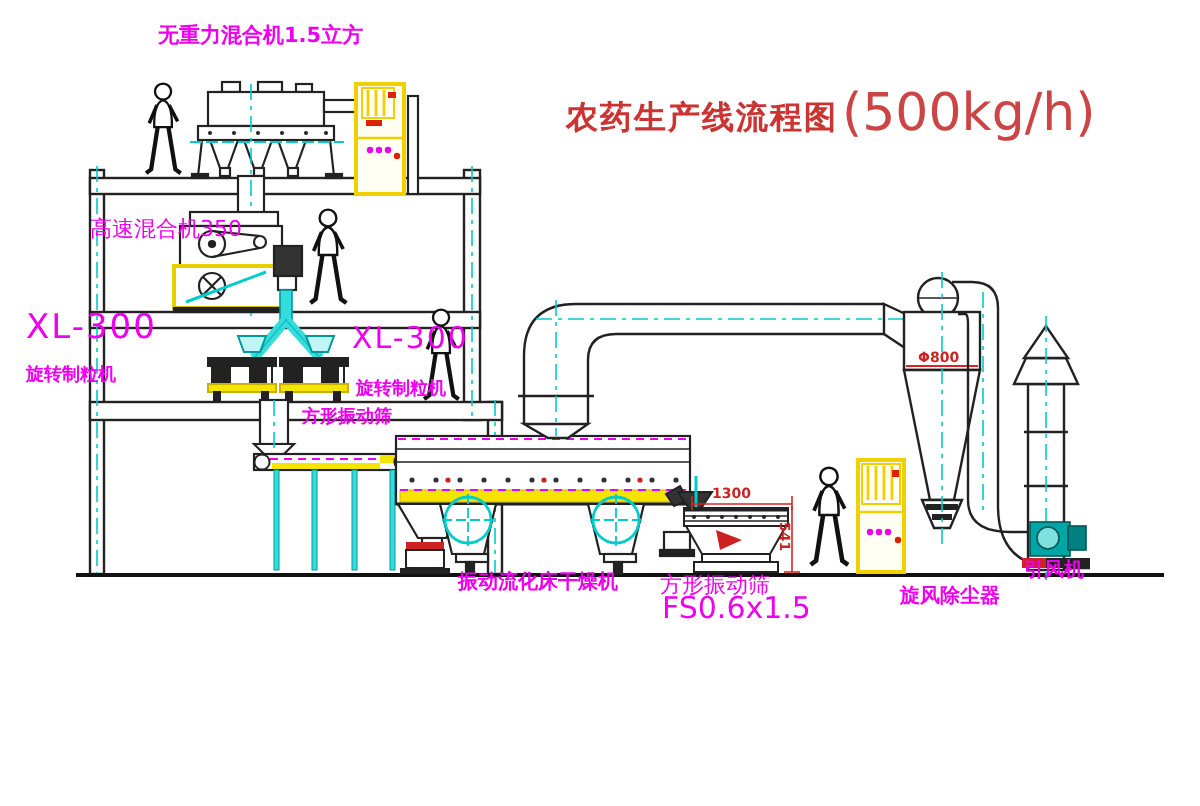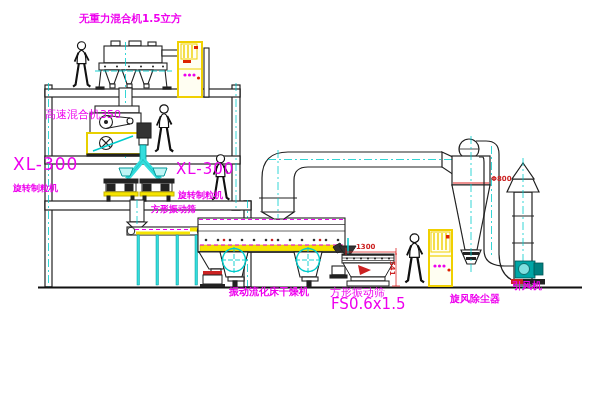--- a/index.html
+++ b/index.html
@@ -1,38 +1,38 @@
 <!DOCTYPE html>
 <html><head>
 <meta charset="utf-8">
 <style>
   html,body{margin:0;padding:0;background:#fff;}
   #canvas{position:relative;width:600px;height:403px;background:#fff;overflow:hidden;
-          font-family:"DejaVu Sans","Liberation Sans",sans-serif;border-radius:28px;}
+          font-family:"DejaVu Sans","Liberation Sans",sans-serif;}
   #canvas svg{position:absolute;left:0;top:0;}
   .lbl{position:absolute;white-space:nowrap;line-height:1;}
   .mag{color:#ee00ee;}
   .red{color:#cc2222;}
   .t-mixer-top{left:79px;top:13px;font-size:10.5px;font-weight:bold;}
   .t-title{left:283px;top:44px;display:flex;align-items:flex-start;}
   .t-title .zh{font-size:16px;font-weight:bold;color:#cc3333;letter-spacing:1px;margin-top:7px;}
   .t-title .cap{font-size:26px;font-weight:400;color:#cc4444;margin-left:2px;}
   .t-hsm{left:45px;top:109px;font-size:11px;font-weight:normal;}
   .t-xl-l{left:13px;top:156px;font-size:17px;letter-spacing:1px;}
   .t-gr-l{left:13px;top:184px;font-size:9px;font-weight:bold;}
   .t-xl-r{left:176px;top:162px;font-size:15px;letter-spacing:1px;}
   .t-gr-r{left:178px;top:191px;font-size:9px;font-weight:bold;}
   .t-belt{left:151px;top:205px;font-size:9px;font-weight:bold;}
   .t-dry-n{left:229px;top:287px;font-size:10px;font-weight:bold;}
   .t-dry-m{left:222px;top:297px;font-size:15px;}
   .t-scr-n{left:330px;top:287px;font-size:11px;font-weight:normal;}
   .t-scr-m{left:331px;top:297px;font-size:15px;text-align:center;}
   .t-cyc{left:450px;top:294px;font-size:10px;font-weight:bold;}
   .t-fan{left:512px;top:281px;font-size:10px;font-weight:bold;}
-  .t-d800{left:459px;top:176px;font-size:7px;font-weight:bold;margin-left:32px;}
+  .t-d800{left:459px;top:176px;font-size:7px;font-weight:bold;}
   .t-d1500{left:356px;top:244px;font-size:7px;font-weight:bold;}
   .t-d541{left:388px;top:261px;font-size:7px;font-weight:bold;writing-mode:vertical-rl;}
 </style>
 </head>
 <body>
 
 <div id="canvas">
 
 <svg width="600" height="403" viewBox="0 0 600 403">
   <defs>
@@ -306,20 +306,24 @@
   </g>
 
   <use href="#person" transform="translate(70,41) scale(0.96)"></use>
   <use href="#person" transform="translate(152,104) scale(1.0)"></use>
   <use href="#person" transform="translate(209,154) scale(0.96)"></use>
   <use href="#person" transform="translate(402,233) scale(1.04)"></use>
 </svg>
 
 <div class="lbl mag t-mixer-top">无重力混合机1.5立方</div>
 
+<div class="lbl t-title">
+  <span class="zh">农药生产线流程图</span>
+  <span class="cap">(500kg/h)</span>
+</div>
 
 <div class="lbl mag t-hsm">高速混合机350</div>
 
 <div class="lbl mag t-xl-l">XL-300</div>
 <div class="lbl mag t-gr-l">旋转制粒机</div>
 
 <div class="lbl mag t-xl-r">XL-300</div>
 <div class="lbl mag t-gr-r">旋转制粒机</div>
 
 <div class="lbl mag t-belt">方形振动筛</div>

